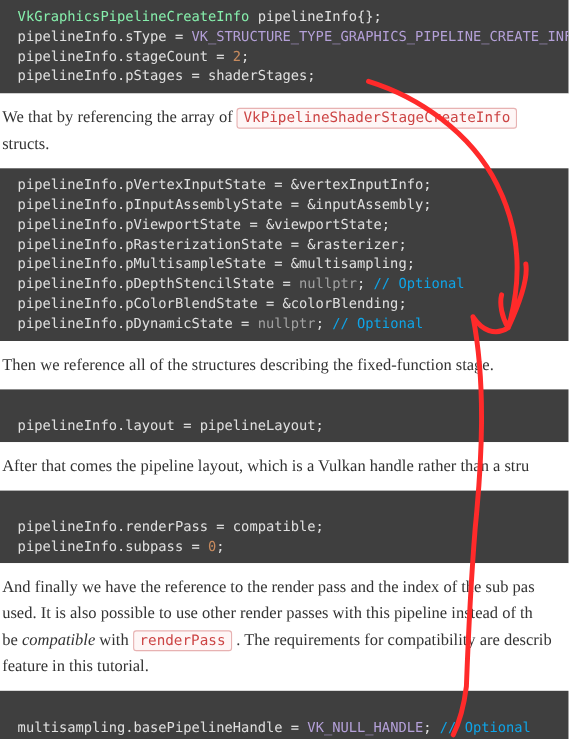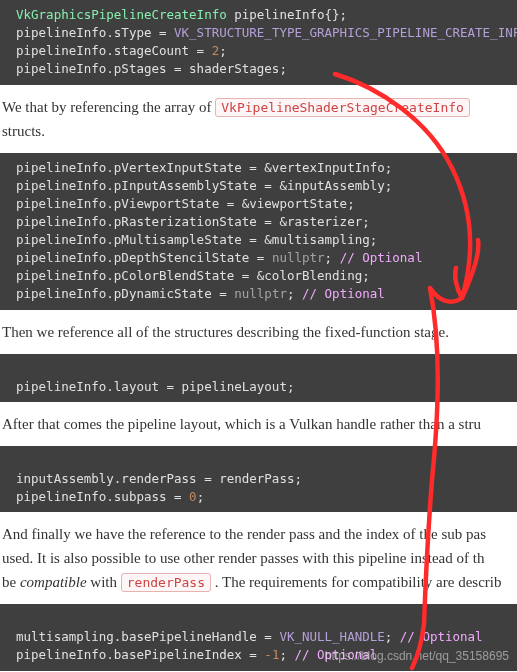--- a/index.html
+++ b/index.html
@@ -25,21 +25,21 @@
   .prose {
     padding: 10px 6px 10px 2px;
     background: #ffffff;
     font-size: 15px;
     color: #333;
   }
   .kw-type { color: #86efac; }
   .kw-null { color: #a3a3a3; }
   .kw-const { color: #b4a0d8; }
   .kw-num { color: #c68a5e; }
-  .comment { color: #f0abfc; }
+  .comment { color: #0ea5e9; }
   .inline-code {
     font-family: Consolas, Menlo, monospace;
     font-size: 13px;
     background: #fef6f6;
     border: 1px solid #e7b2b2;
     border-radius: 3px;
     padding: 1px 5px;
     color: #cc4444;
   }
   em.compat { font-style: italic; margin-top: 26px; }
@@ -89,28 +89,29 @@
   <span>Then we reference all of the structures describing the fixed-function stage.</span>
 </div>
 
 <div class="code-block"><br><span>pipelineInfo.layout = pipelineLayout;</span>
 </div>
 
 <div class="prose">
   <span>After that comes the pipeline layout, which is a Vulkan handle rather than a stru</span>
 </div>
 
-<div class="code-block"><br><span>inputAssembly.renderPass = renderPass;</span>
+<div class="code-block"><br><span>pipelineInfo.renderPass = compatible;</span>
 <span>pipelineInfo.subpass = </span><span class="kw-num">0</span><span>;</span>
 </div>
 
 <div class="prose">
   <span>And finally we have the reference to the render pass and the index of the sub pas</span><br>
   <span>used. It is also possible to use other render passes with this pipeline instead of th</span><br>
   <span>be </span><em class="compat">compatible</em><span> with </span><span class="inline-code">renderPass</span><span> . The requirements for compatibility are describ</span><br>
+  <span>feature in this tutorial.</span>
 </div>
 
 <div class="code-block"><br><span>multisampling.basePipelineHandle = </span><span class="kw-const">VK_NULL_HANDLE</span><span>; </span><span class="comment">// Optional</span>
 <span>pipelineInfo.basePipelineIndex = </span><span class="kw-num">-1</span><span>; </span><span class="comment">// Optional</span></div>
 
 <div class="watermark">https://blog.csdn.net/qq_35158695</div>
 
 <svg class="scribble" viewBox="0 0 517 672">
   <path d="M 335 74
            C 380 88, 428 120, 452 168

